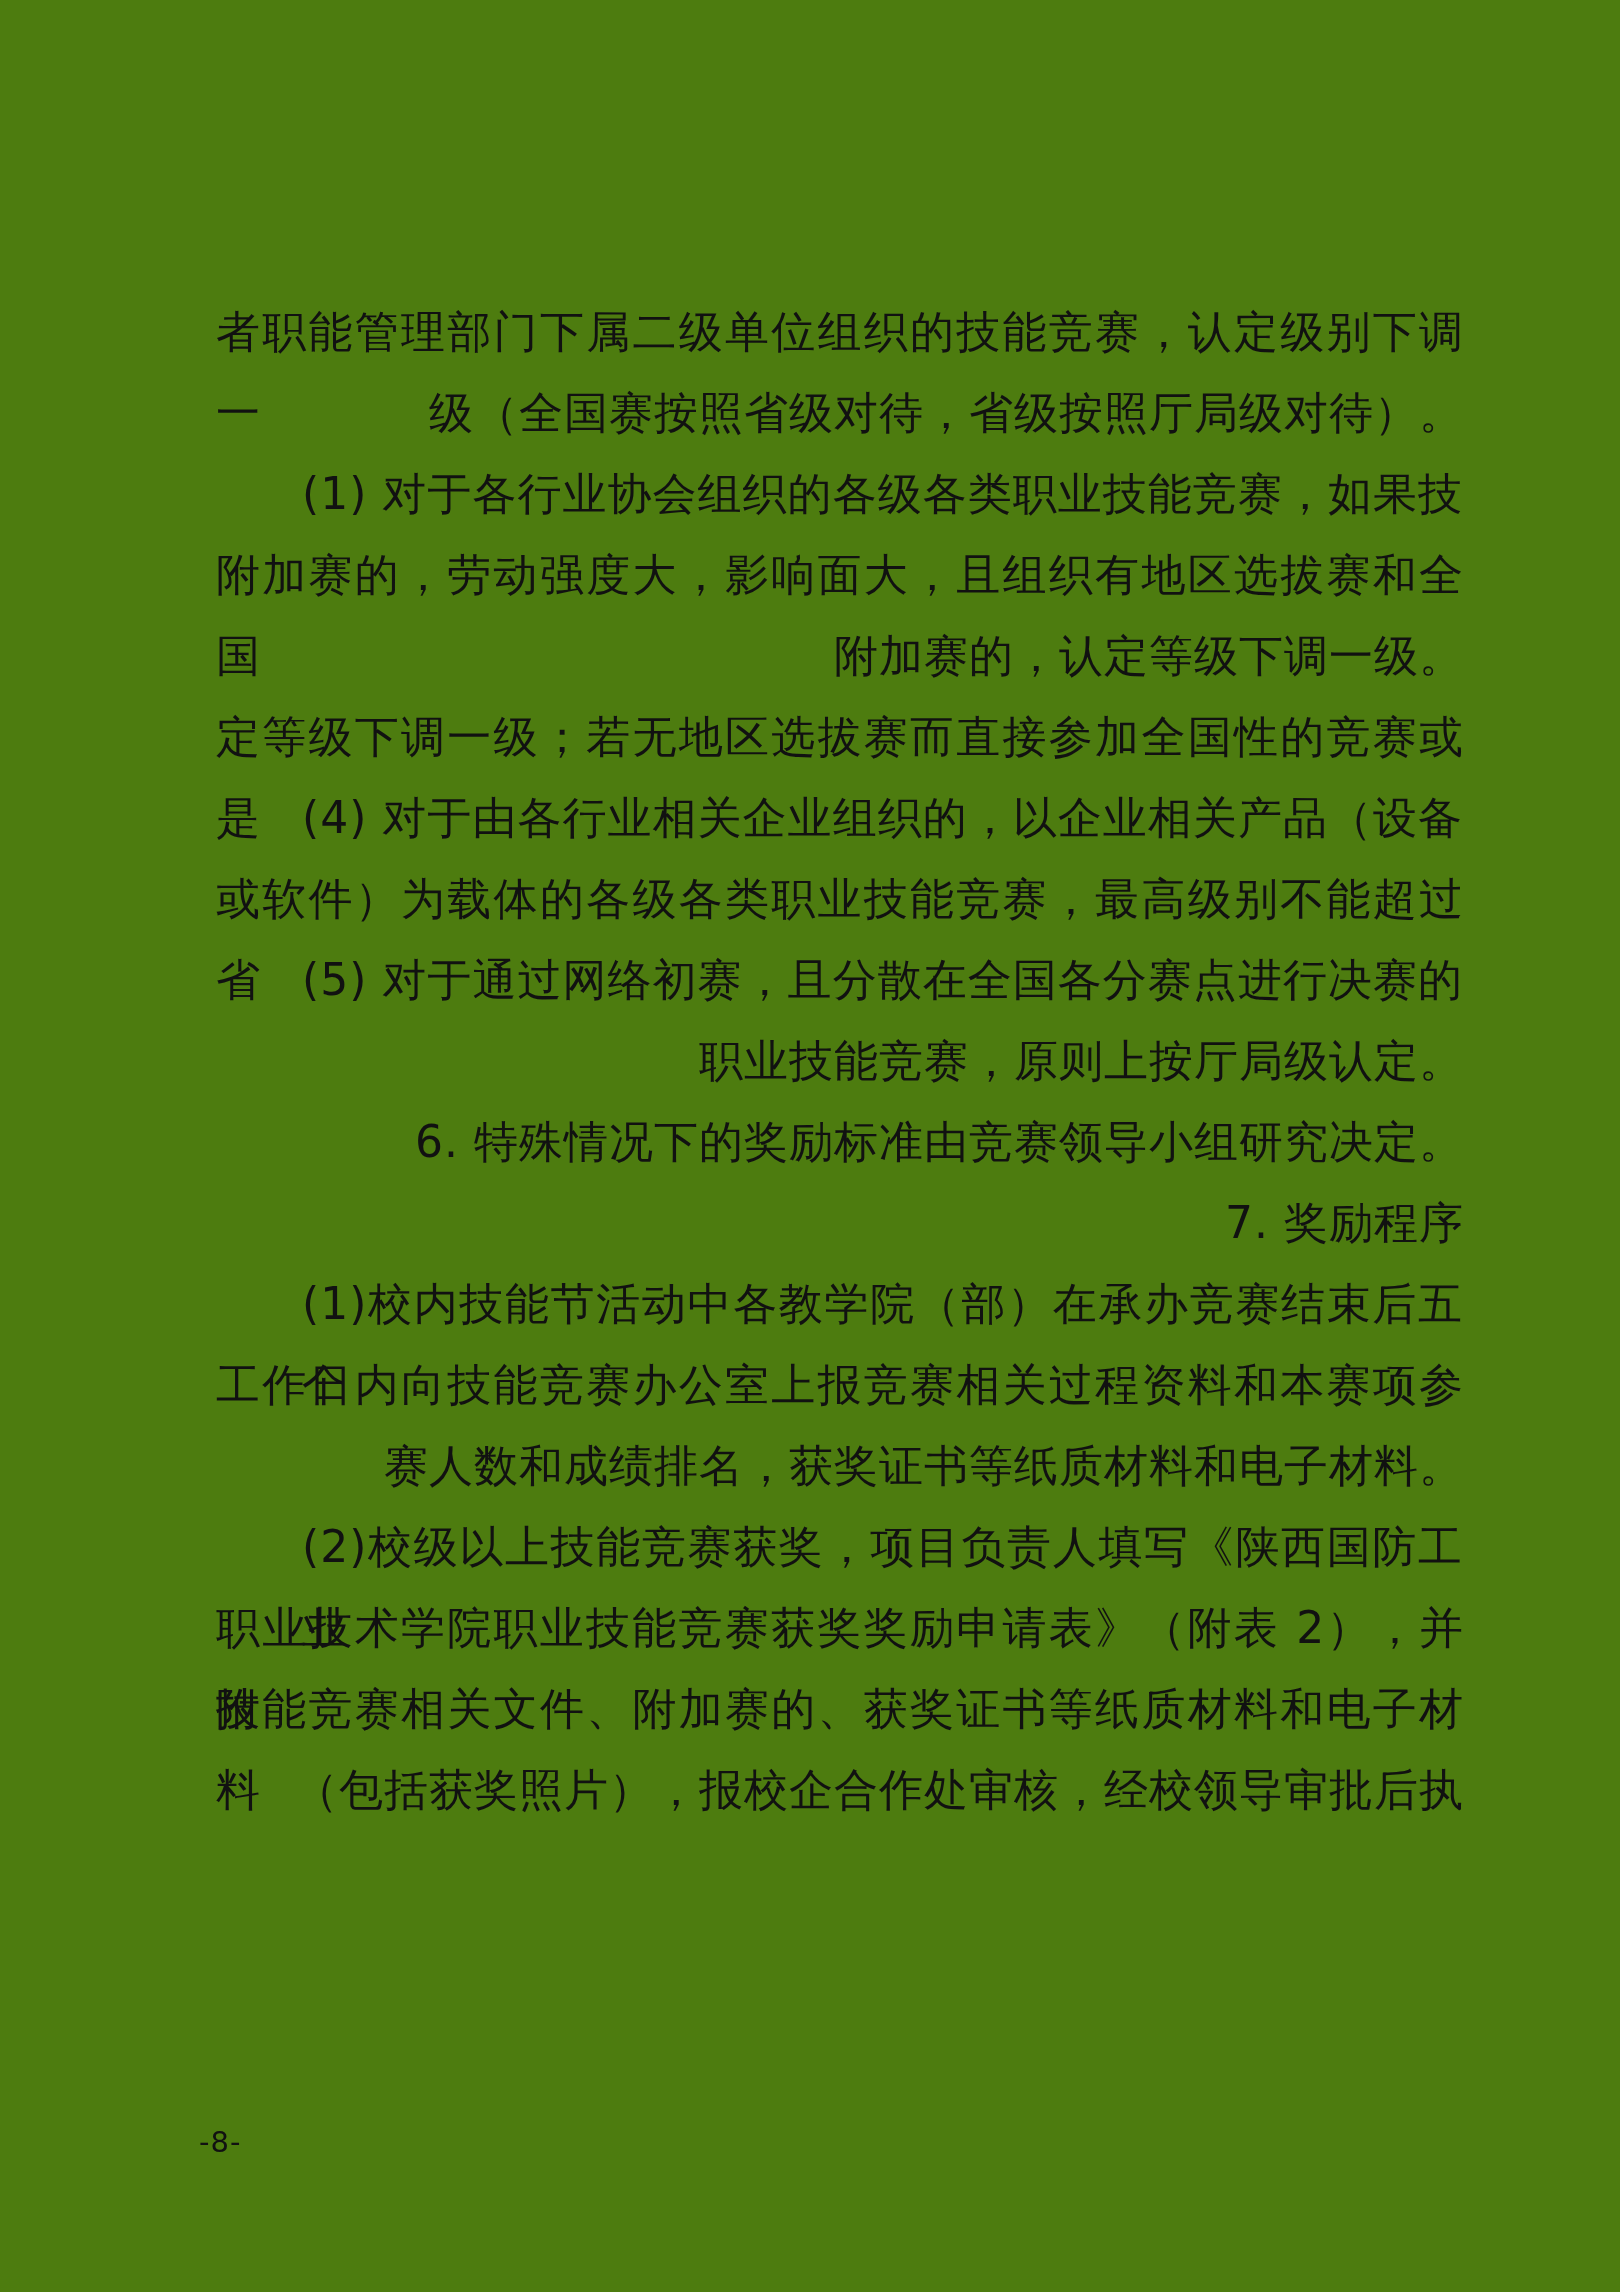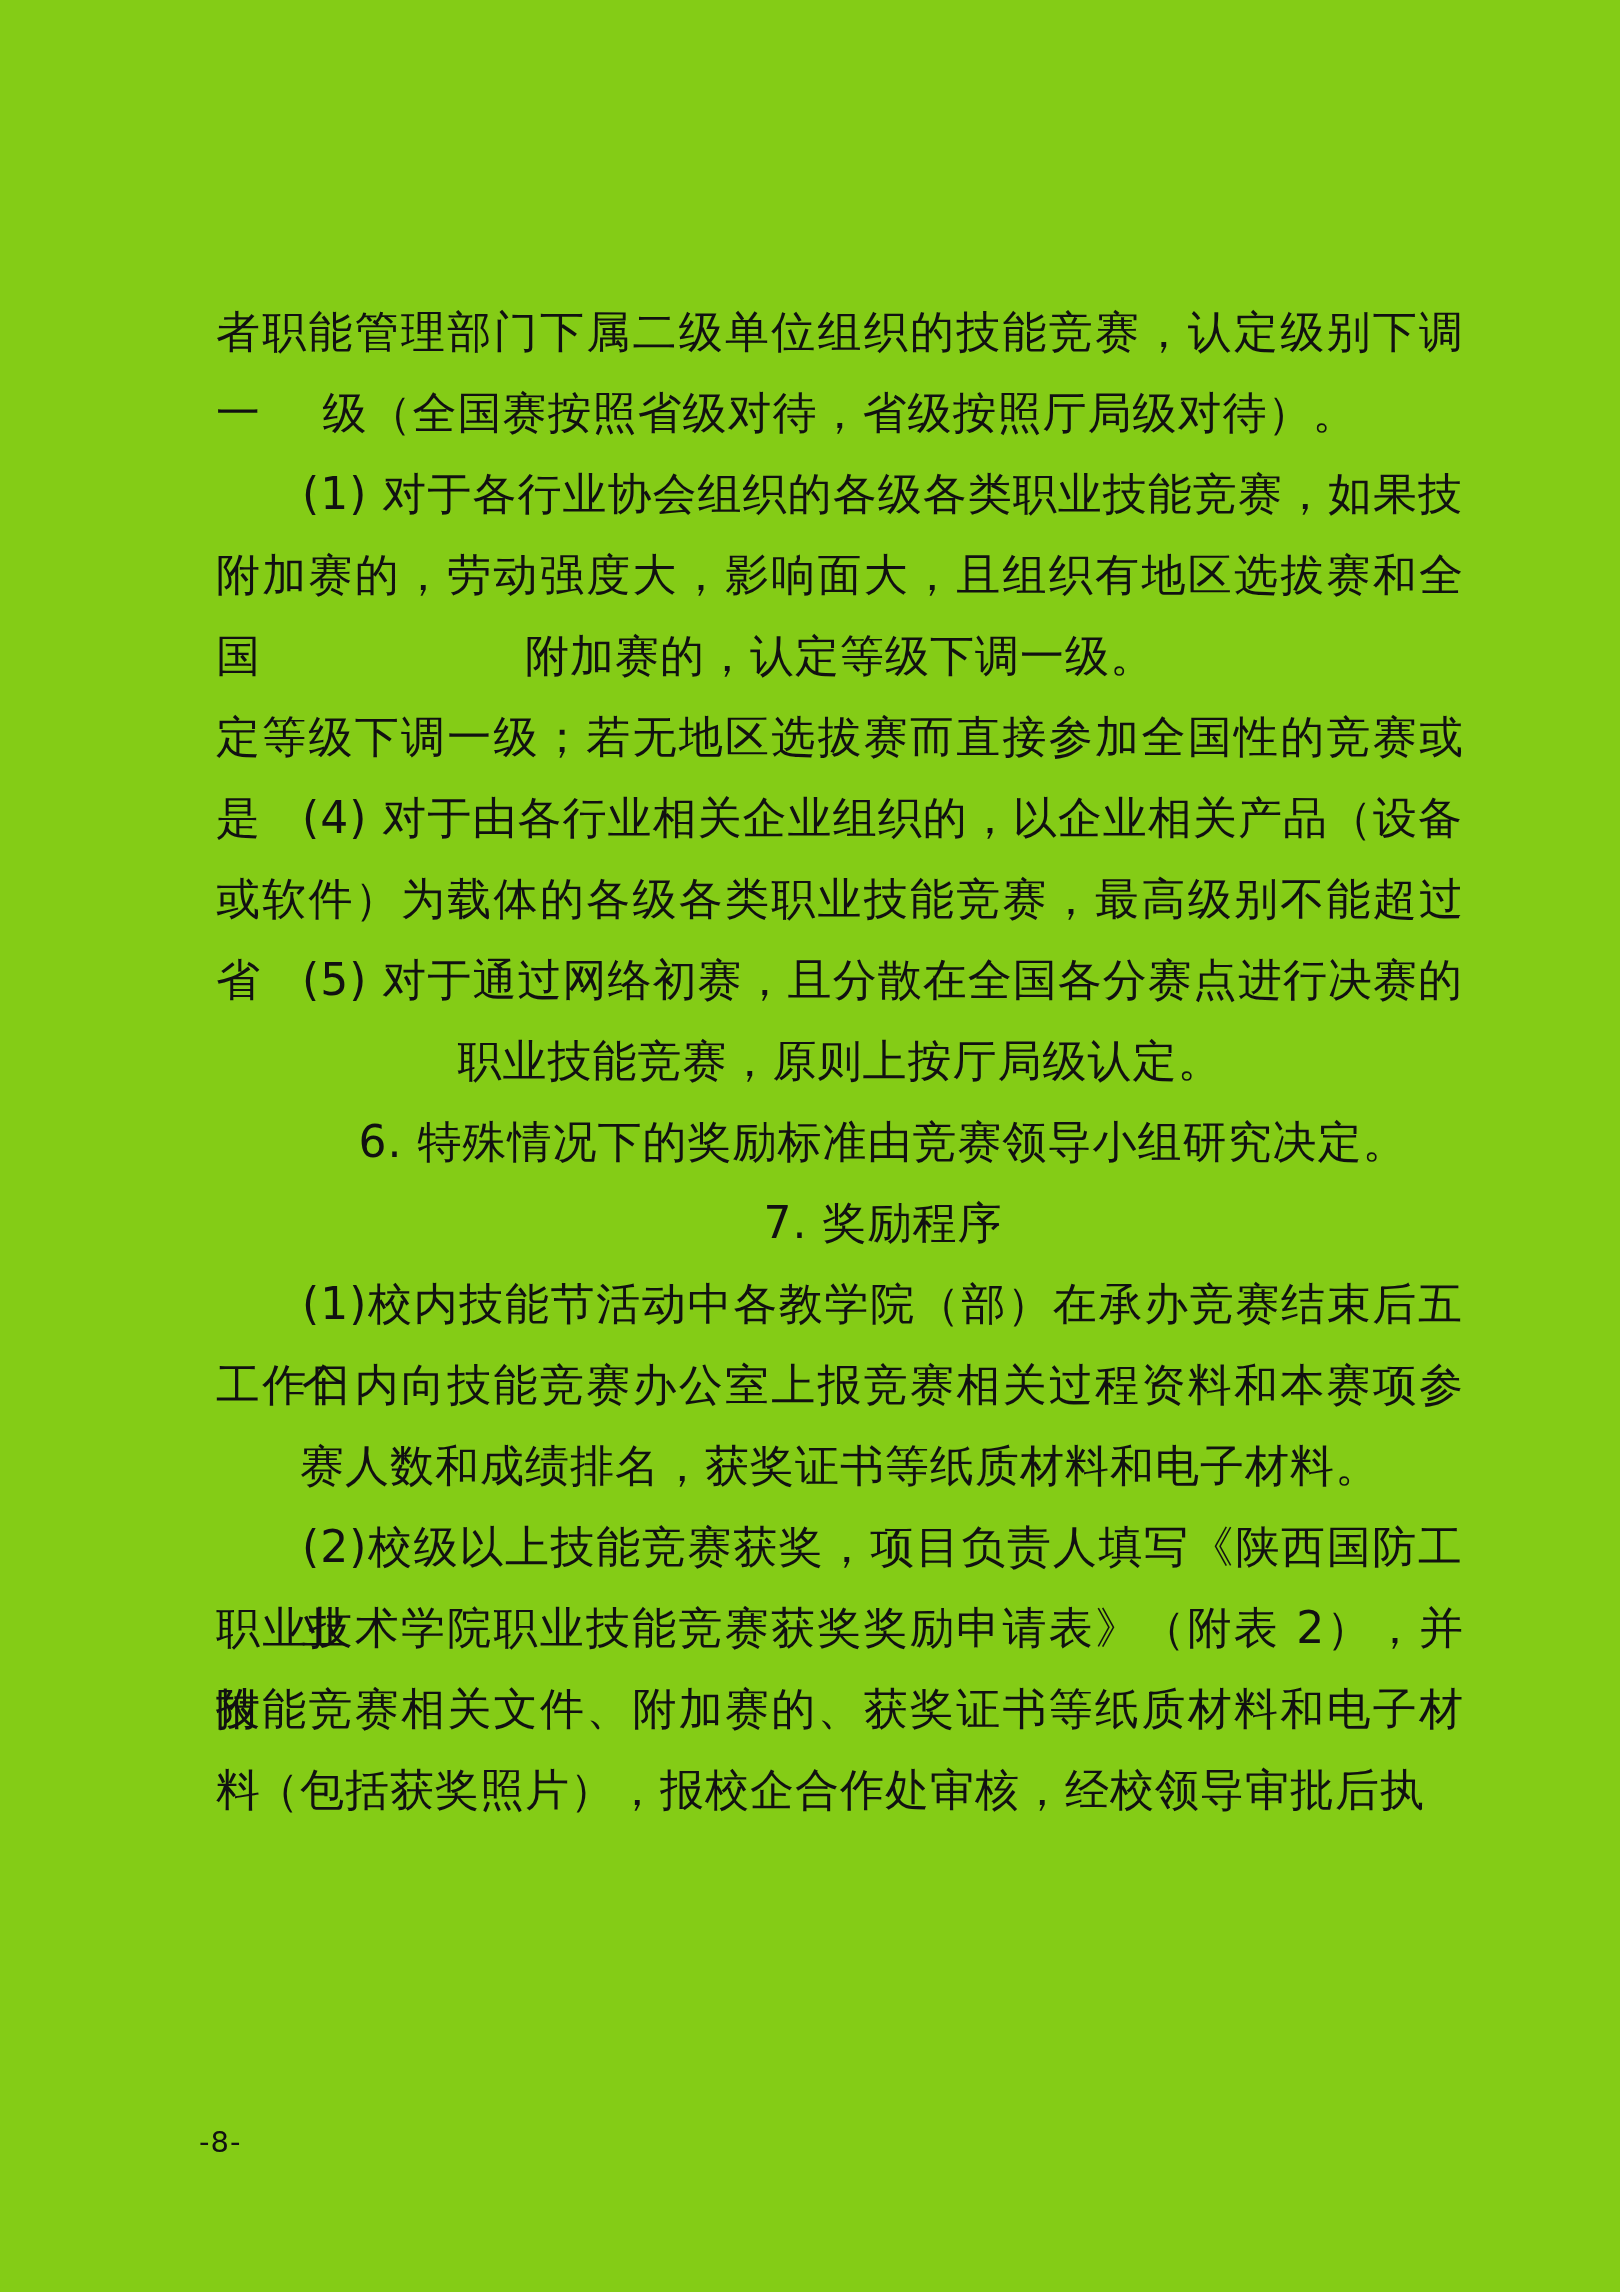--- a/index.html
+++ b/index.html
@@ -4,38 +4,38 @@
 <style>
   html, body {
     margin: 0;
     padding: 0;
     background: #ffffff;
   }
   .page {
     position: relative;
     width: 1620px;
     height: 2293px;
-    background: #84cc16;
+    background: #4d7c0f;
     overflow: hidden;
     font-family: "DejaVu Sans", sans-serif;
     color: #111111;
   }
   .body-text {
     position: absolute;
     left: 216px;
     top: 291px;
     width: 1248px;
   }
   .line {
     height: 81px;
     line-height: 81px;
     font-size: 44px;
     letter-spacing: 1px;
     white-space: nowrap;
-    text-align: center;
+    text-align: right;
   }
   
   .line.j {
     white-space: normal;
     text-align: justify;
     text-align-last: justify;
     text-justify: inter-character;
   }
   
   .line.i {

